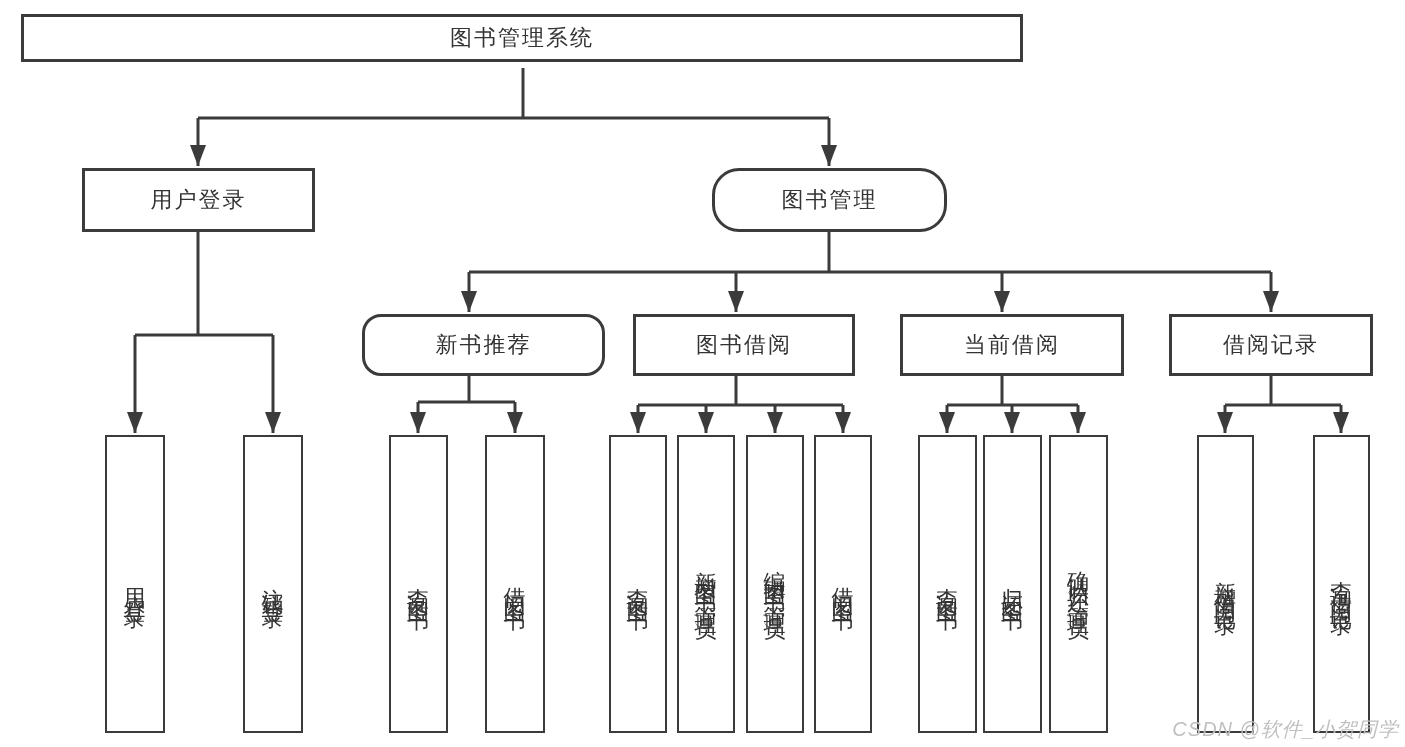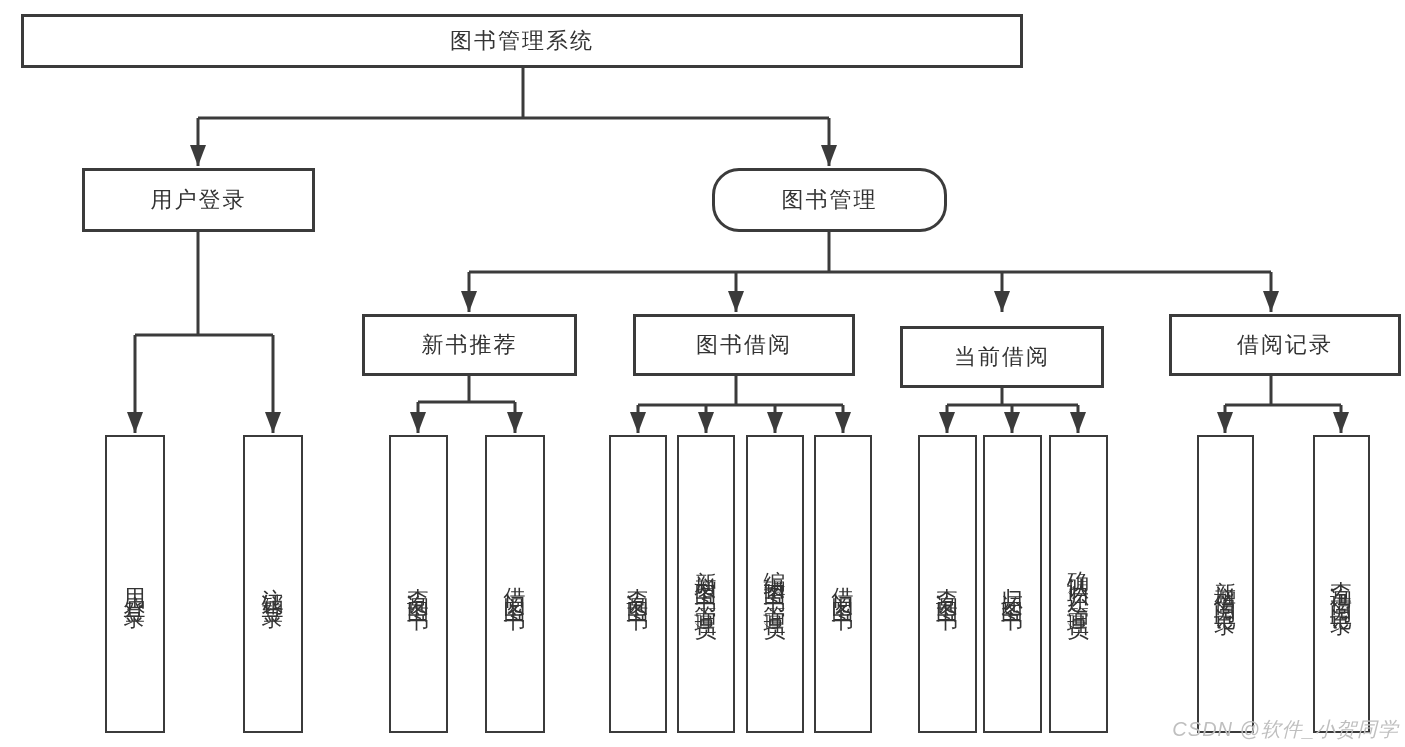--- a/index.html
+++ b/index.html
@@ -95,41 +95,41 @@
     <path d="M1012,405 V433" marker-end="url(#arrow)"></path>
     <path d="M1078,405 V433" marker-end="url(#arrow)"></path>
 
     <path d="M1271,376 V405"></path>
     <path d="M1225,405 H1341"></path>
     <path d="M1225,405 V433" marker-end="url(#arrow)"></path>
     <path d="M1341,405 V433" marker-end="url(#arrow)"></path>
   </g>
 </svg>
 
-<div class="hbox" style="left:21px; top:14px; width:1002px; height:54px;">
+<div class="hbox" style="left:21px; top:14px; width:1002px; height:48px;">
   <span>图书管理系统</span>
 </div>
 
 <div class="hbox" style="left:82px; top:168px; width:233px; height:64px;">
   <span>用户登录</span>
 </div>
 <div class="hbox" style="left:712px; top:168px; width:235px; height:64px;border-radius:27px;">
   <span>图书管理</span>
 </div>
 
-<div class="hbox" style="left:362px; top:314px; width:215px; height:62px;">
+<div class="hbox" style="left:362px; top:314px; width:243px; height:62px;border-radius:19px;">
   <span>新书推荐</span>
 </div>
 <div class="hbox" style="left:633px; top:314px; width:222px; height:62px;">
   <span>图书借阅</span>
 </div>
-<div class="hbox" style="left:900px; top:314px; width:204px; height:62px;margin-top:12px;">
+<div class="hbox" style="left:900px; top:314px; width:224px; height:62px;">
   <span>当前借阅</span>
 </div>
-<div class="hbox" style="left:1169px; top:314px; width:232px; height:62px;">
+<div class="hbox" style="left:1169px; top:314px; width:204px; height:62px;">
   <span>借阅记录</span>
 </div>
 
 <div class="leaf" style="left:105px; width:60px;">
   <span>用户登录</span>
 </div>
 <div class="leaf" style="left:243px; width:60px;">
   <span>注销登录</span>
 </div>
 <div class="leaf" style="left:389px; width:59px;">

